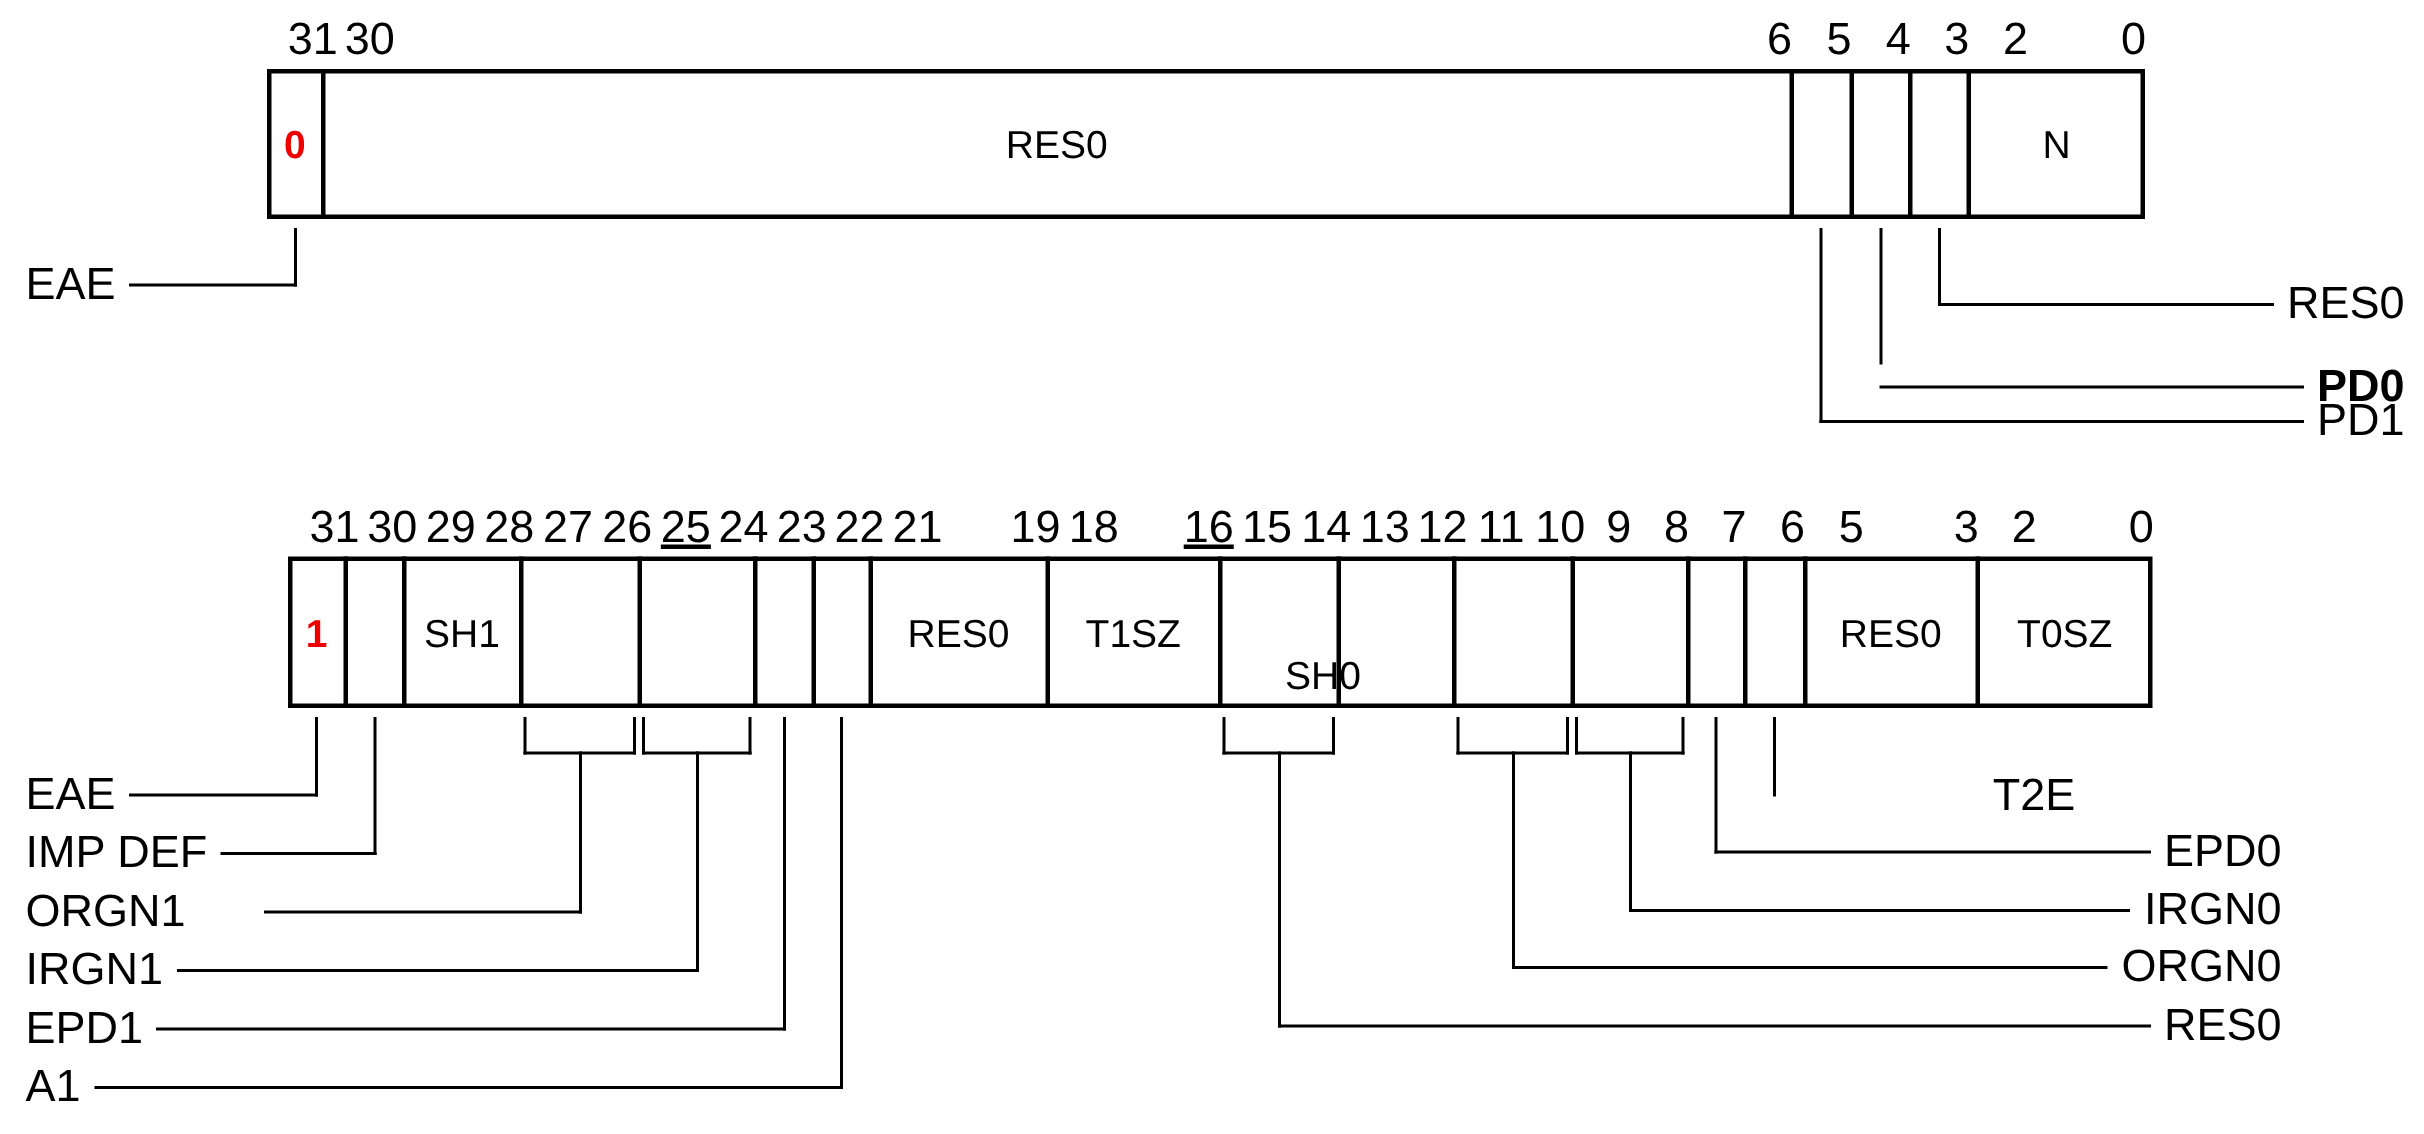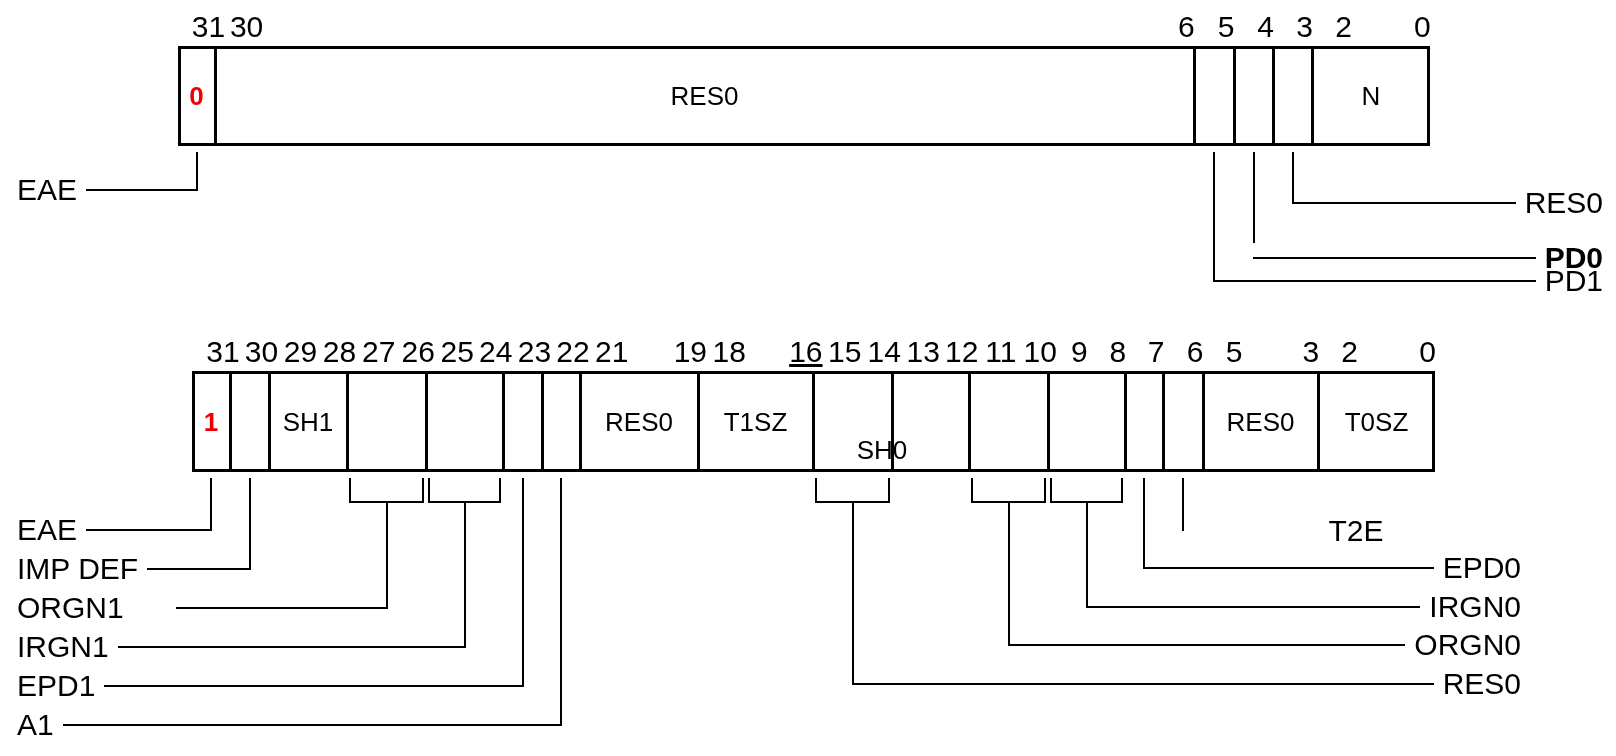--- a/index.html
+++ b/index.html
@@ -83,21 +83,21 @@
       <div class="sep" style="left: 1201.5px; top: 371px; height: 101px;"></div>
       <div class="sep" style="left: 1316.5px; top: 371px; height: 101px;"></div>
       <div class="num" style="left: 211px; top: 337px;">31</div>
       <div class="fval red" style="left: 211px; top: 421.5px;">1</div>
       <div class="num" style="left: 249.5px; top: 337px;">30</div>
       <div class="num" style="left: 288.5px; top: 337px;">29</div>
       <div class="num" style="left: 327.5px; top: 337px;">28</div>
       <div class="fval" style="left: 308px; top: 421.5px;">SH1</div>
       <div class="num" style="left: 366.75px; top: 337px;">27</div>
       <div class="num" style="left: 406.25px; top: 337px;">26</div>
-      <div class="num" style="left: 445.25px; top: 337px;">25</div>
+      <div class="num" style="left: 445.25px; top: 337px; text-decoration: underline;">25</div>
       <div class="num" style="left: 483.75px; top: 337px;">24</div>
       <div class="num" style="left: 522.5px; top: 337px; text-align: right;">23</div>
       <div class="num" style="left: 561px; top: 337px;">22</div>
       <div class="num" style="left: 599.667px; top: 337px;">21</div>
       <div class="num" style="left: 678.333px; top: 337px;">19</div>
       <div class="fval" style="left: 639px; top: 421.5px;">RES0</div>
       <div class="num" style="left: 717.167px; top: 337px;">18</div>
       <div class="num" style="left: 793.833px; top: 337px; text-decoration: underline;">16</div>
       <div class="fval" style="left: 755.5px; top: 421.5px;">T1SZ</div>
       <div class="num" style="left: 832.75px; top: 337px;">15</div>

